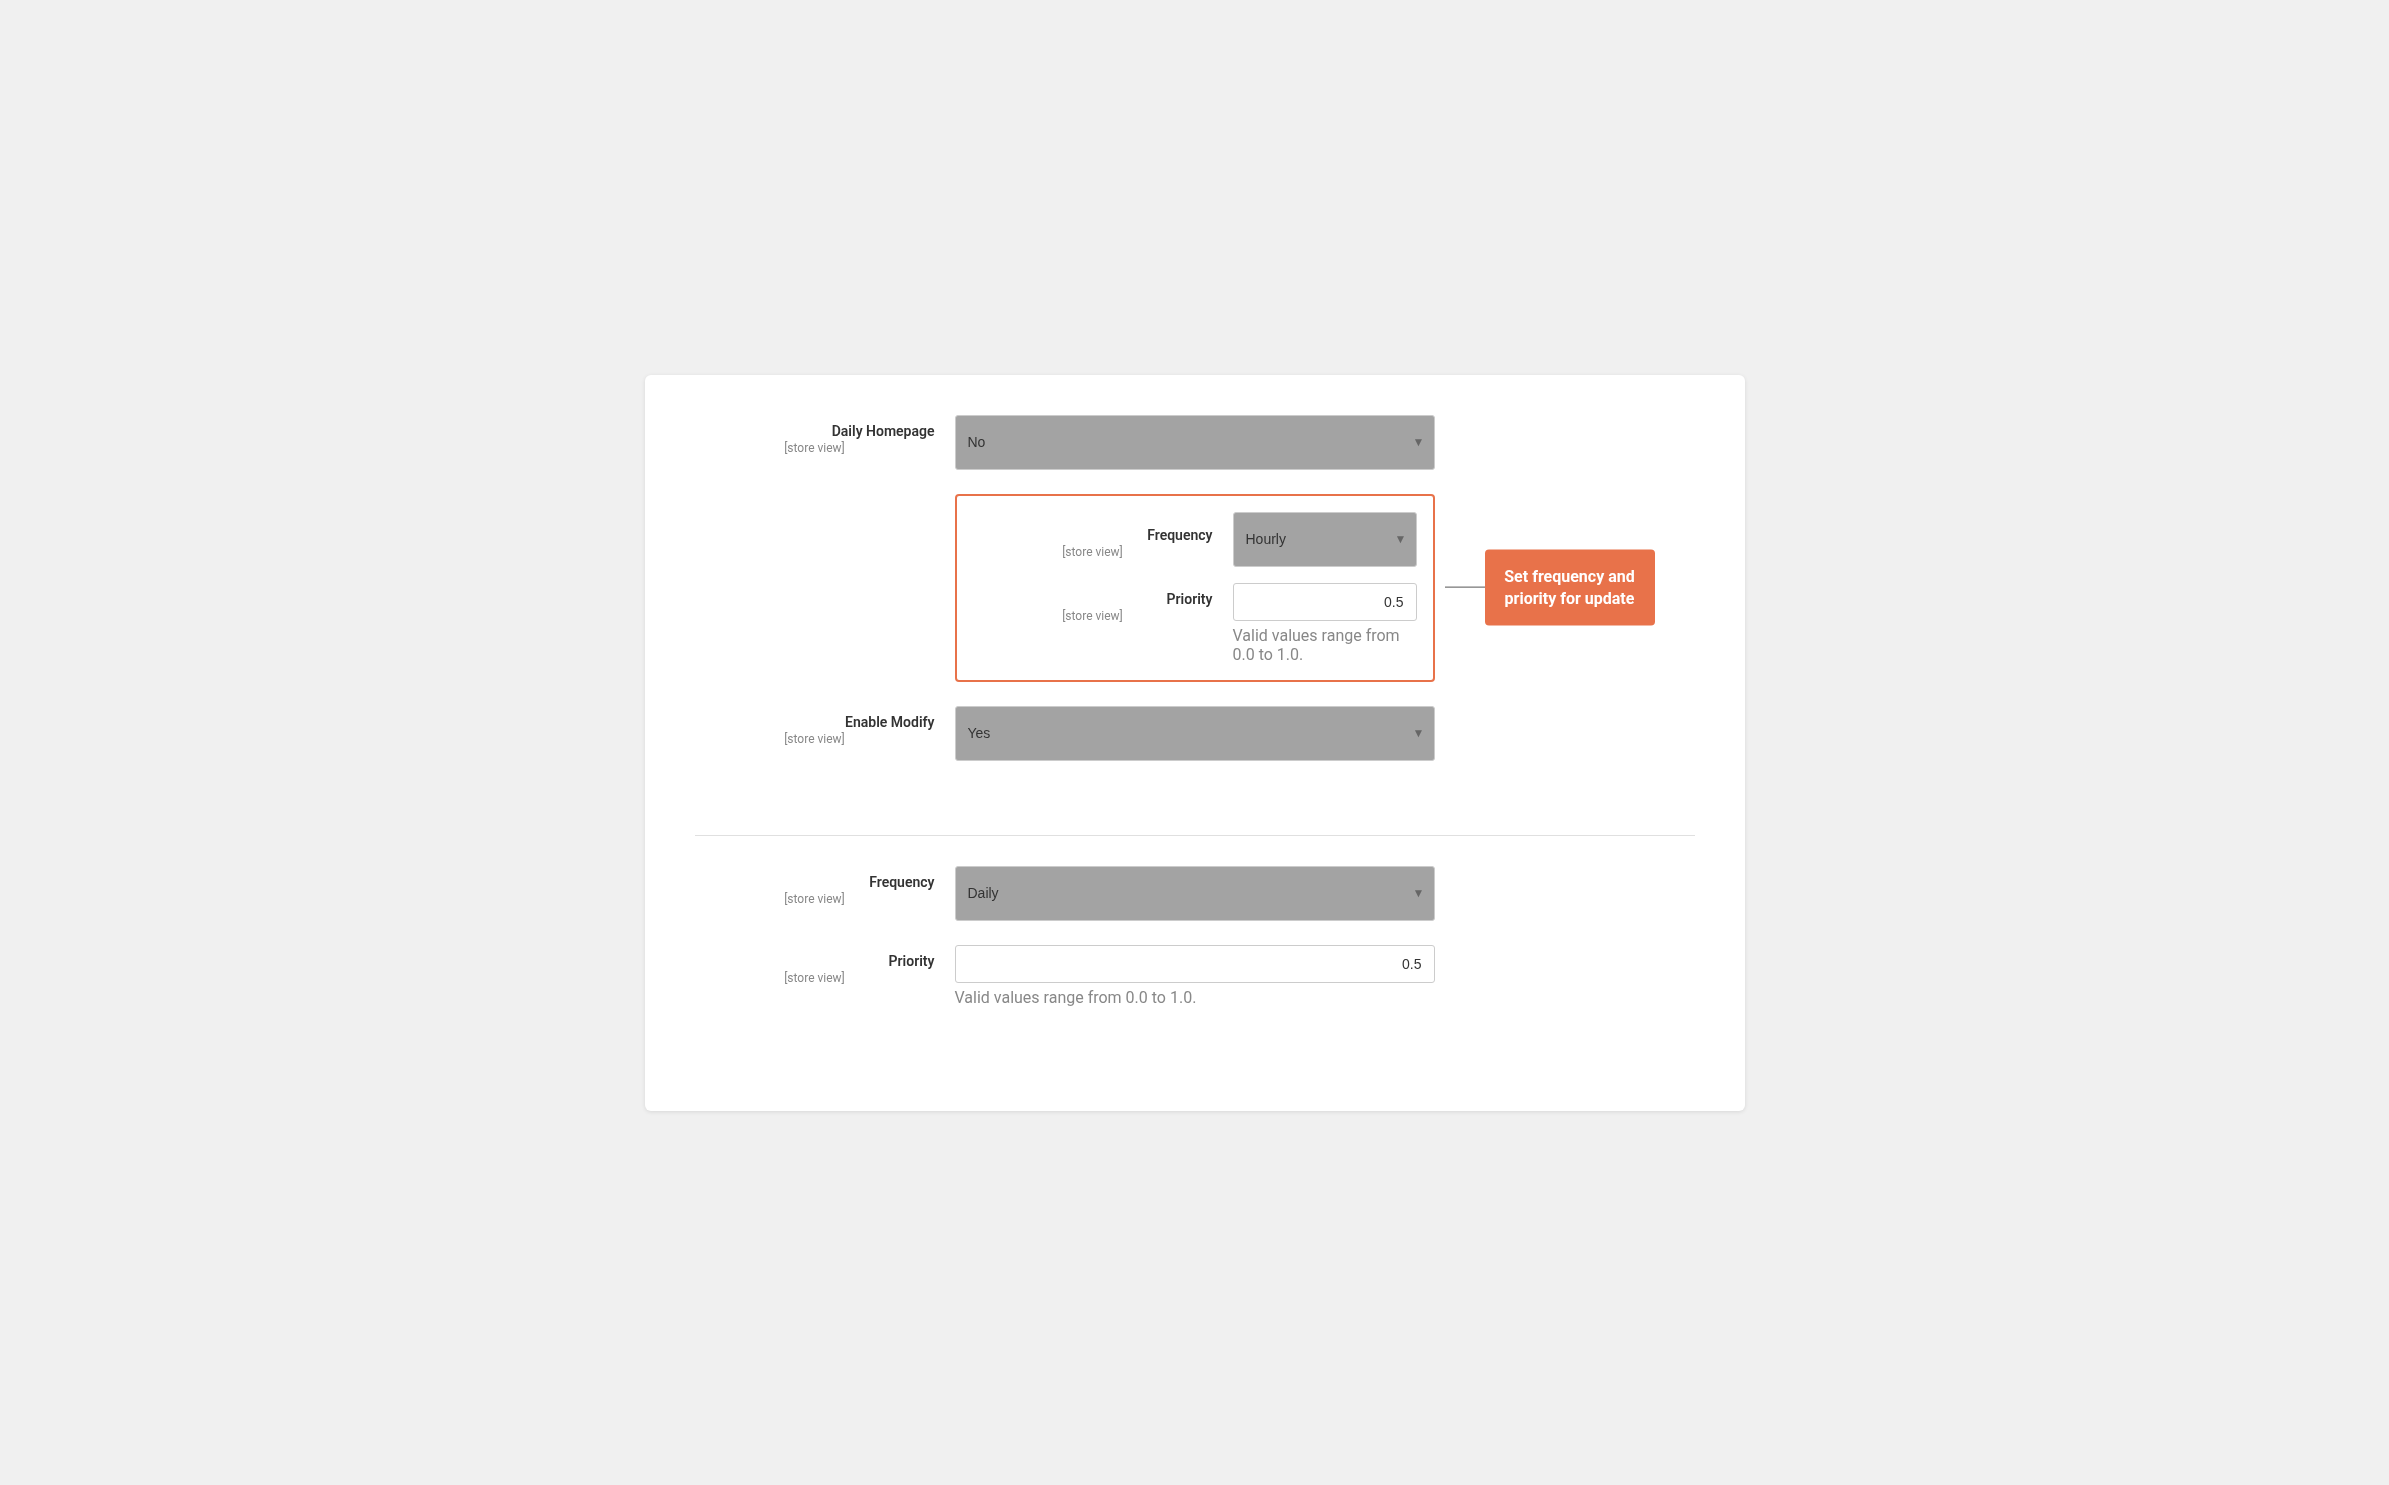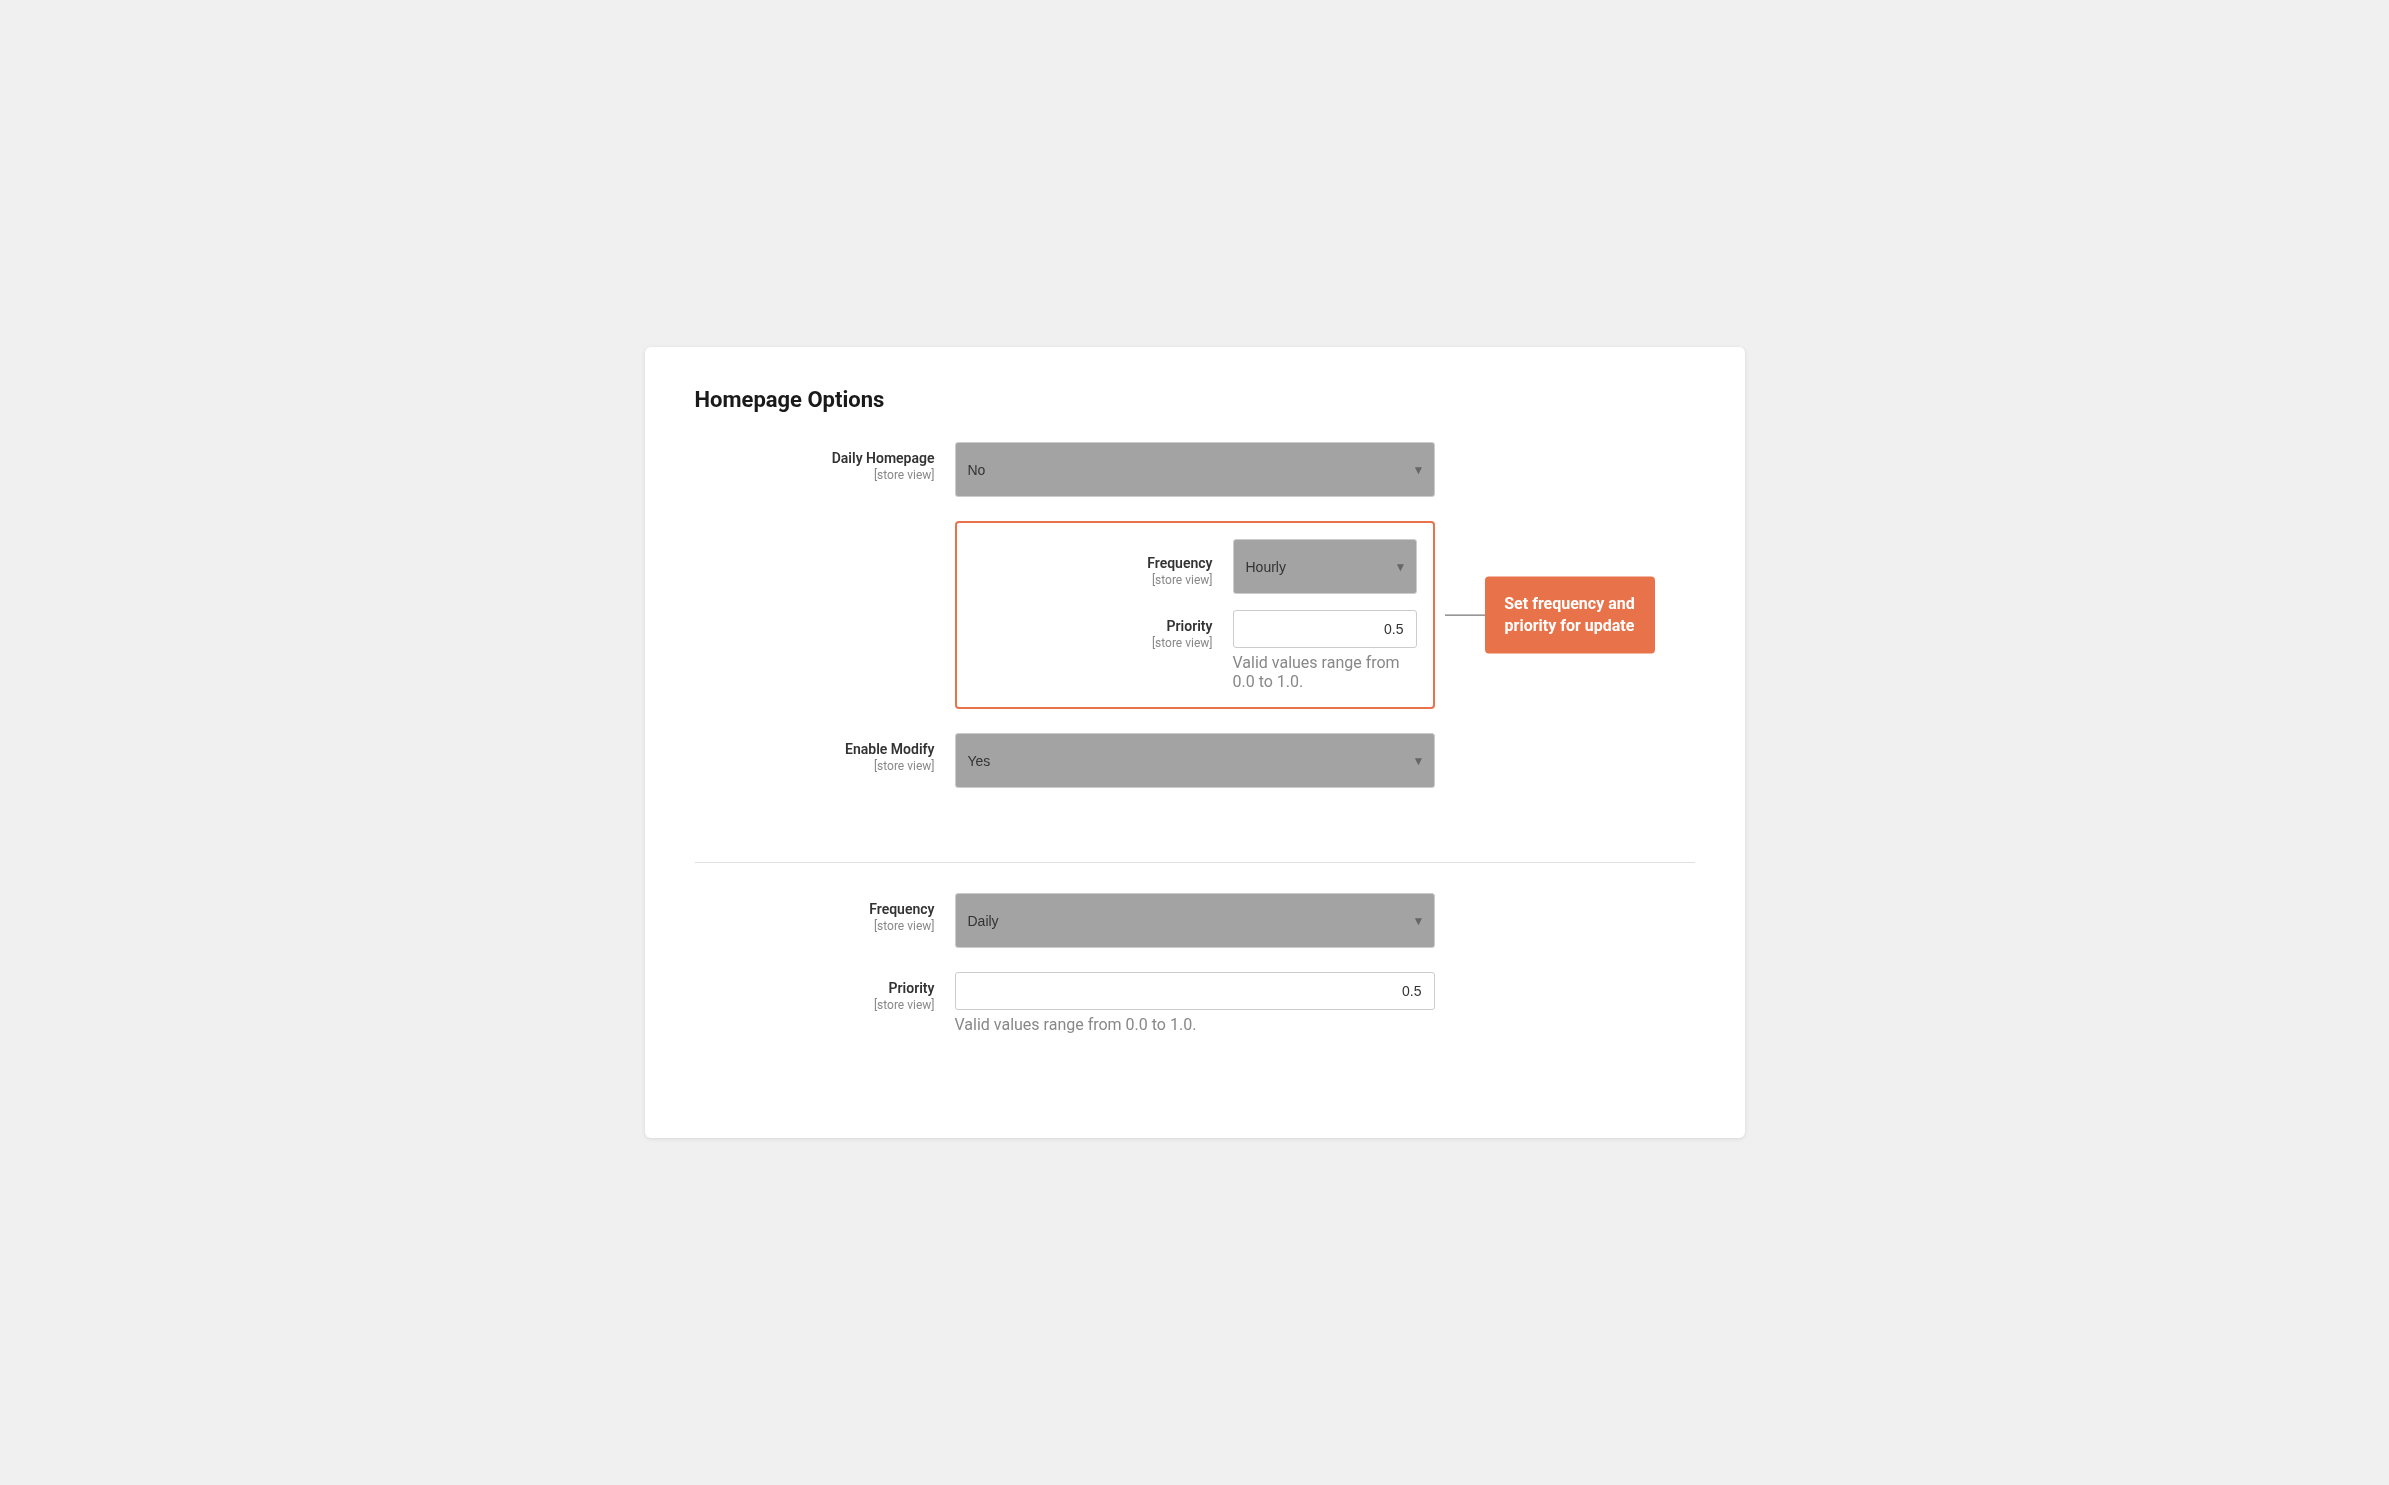--- a/index.html
+++ b/index.html
@@ -69,20 +69,21 @@
       font-weight: 600;
       font-size: 14px;
       color: #333;
     }
 
     .form-sublabel {
       display: block;
       font-size: 12px;
       color: #888;
       margin-top: 2px;
+      text-align: center;
     }
 
     .form-control-group {
       flex: 1;
       max-width: 480px;
     }
 
     .select-wrapper {
       position: relative;
       display: inline-block;
@@ -178,21 +179,20 @@
       position: relative;
     }
   </style>
 </head>
 <body>
 
 <div class="page-wrapper">
   <div class="card">
 
     <div class="form-section">
-      <h2 class="section-title">Homepage Options</h2>
 
       <div class="form-row">
         <div class="form-label-group">
           <span class="form-label">Daily Homepage</span>
           <span class="form-sublabel">[store view]</span>
         </div>
         <div class="form-control-group">
           <div class="select-wrapper">
             <select class="form-select">
               <option>No</option>

